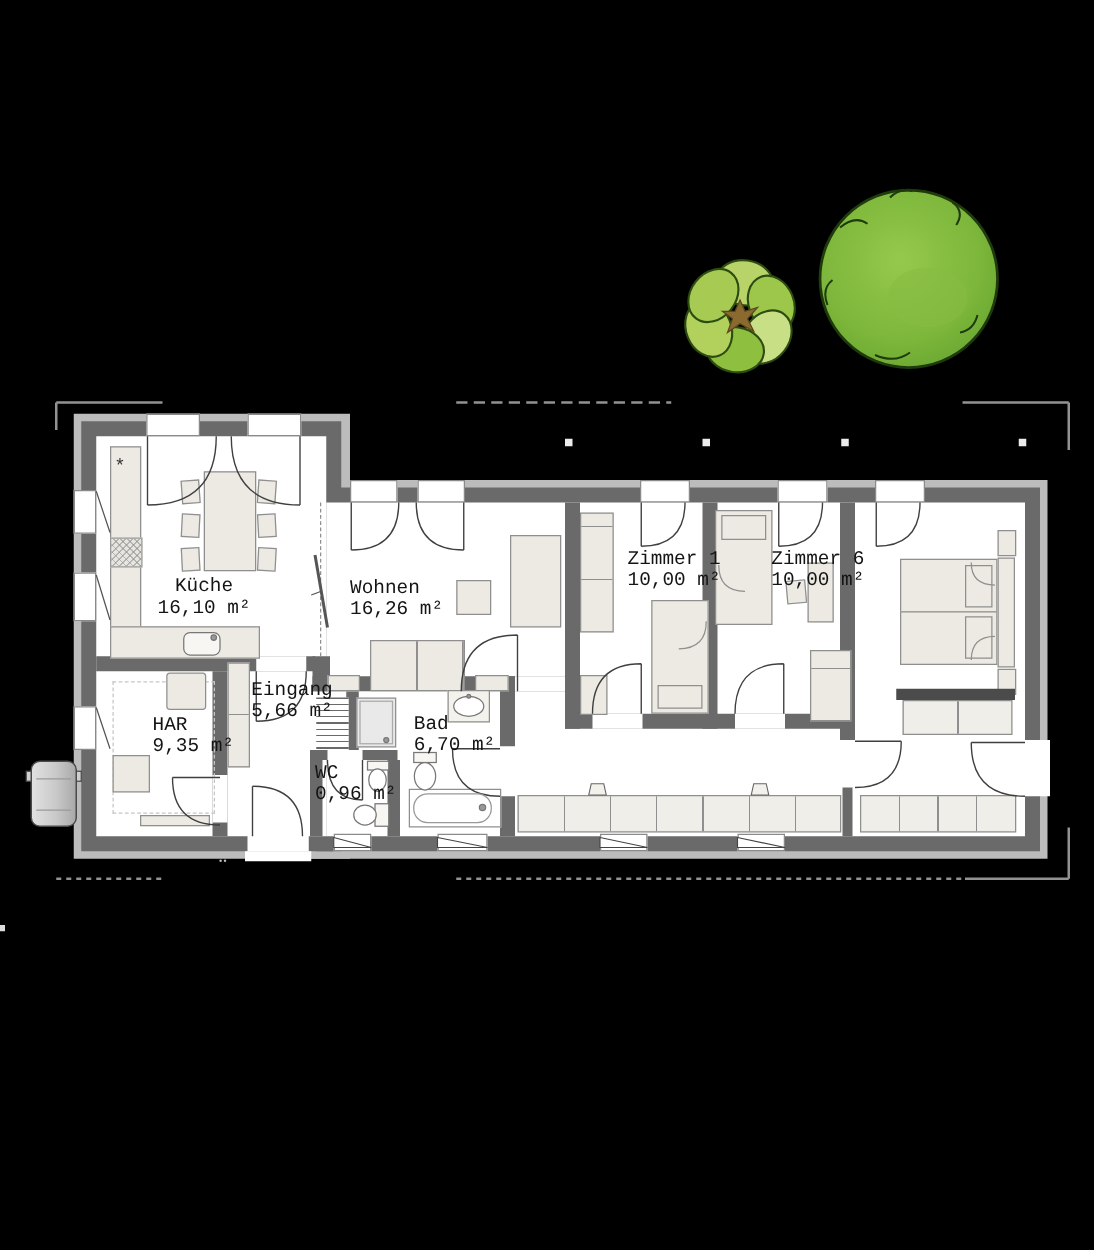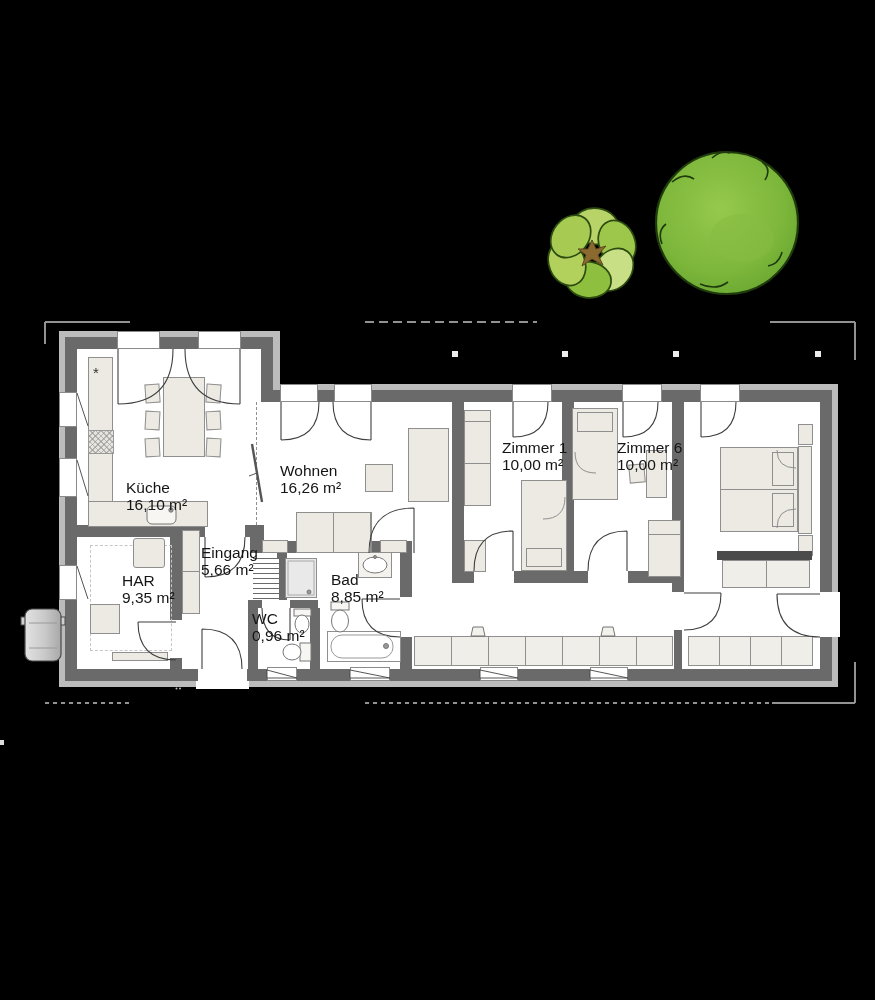--- a/index.html
+++ b/index.html
@@ -20,21 +20,21 @@
        background-image:repeating-linear-gradient(45deg,rgba(140,140,140,.55) 0 1px,transparent 1px 4px),
                         repeating-linear-gradient(-45deg,rgba(140,140,140,.55) 0 1px,transparent 1px 4px);}
   .ladder{position:absolute;background-color:#fff;
        background-image:repeating-linear-gradient(180deg,#6a6a6a 0 1px,transparent 1px 5px);}
   .dashv{position:absolute;width:0;border-left:1px dashed #8f8f8f;}
   .dashedbox{position:absolute;border:1px dashed #c6c6c6;box-sizing:border-box;}
   .darktop{position:absolute;background:#4b4b4b;}
   .post{position:absolute;width:6px;height:6px;background:#ececec;}
   .tick{position:absolute;background:#dddddd;}
   .rlabel{position:absolute;font-size:15.5px;line-height:17px;color:#141414;white-space:nowrap;}
-  .rlabel span{display:block;}
+  .rlabel span{display:block;font-family:Liberation Mono, monospace;}
   .star{position:absolute;font-size:15px;color:#333;}
   svg.ovl{position:absolute;left:0;top:0;pointer-events:none;}
 </style>
 </head>
 <body>
 
 <div id="canvas">
 
   <div class="band" style="left:59px;top:331px;width:221px;height:356px;"></div>
   <div class="band" style="left:247px;top:384px;width:591px;height:303px;"></div>
@@ -254,21 +254,21 @@
       <path d="M471,636 h14 l-2,-9 h-10 z"></path>
       <path d="M601,636 h14 l-2,-9 h-10 z"></path>
     </g>
 
     <g fill="#bbb">
       <circle cx="176.5" cy="688.5" r="1"></circle>
         <circle cx="180" cy="688.5" r="1"></circle>
     </g>
   </svg>
 
-  <div class="rlabel" style="left:126px;top:479px;">
+  <div class="rlabel" style="left:126px;top:461px;text-align:center;">
     <span>Küche</span>
       <span>16,10 m²</span>
   </div>
   <div class="rlabel" style="left:280px;top:462px;">
     <span>Wohnen</span>
       <span>16,26 m²</span>
   </div>
   <div class="rlabel" style="left:502px;top:439px;">
     <span>Zimmer 1</span>
       <span>10,00 m²</span>
@@ -284,17 +284,17 @@
   <div class="rlabel" style="left:201px;top:544px;">
     <span>Eingang</span>
       <span>5,66 m²</span>
   </div>
   <div class="rlabel" style="left:252px;top:610px;">
     <span>WC</span>
       <span>0,96 m²</span>
   </div>
   <div class="rlabel" style="left:331px;top:571px;">
     <span>Bad</span>
-      <span>8,85 m²</span>
+      <span>6,70 m²</span>
   </div>
   <div class="star" style="left:93px;top:364px;">*</div>
 
 </div>
 
 </body></html>

